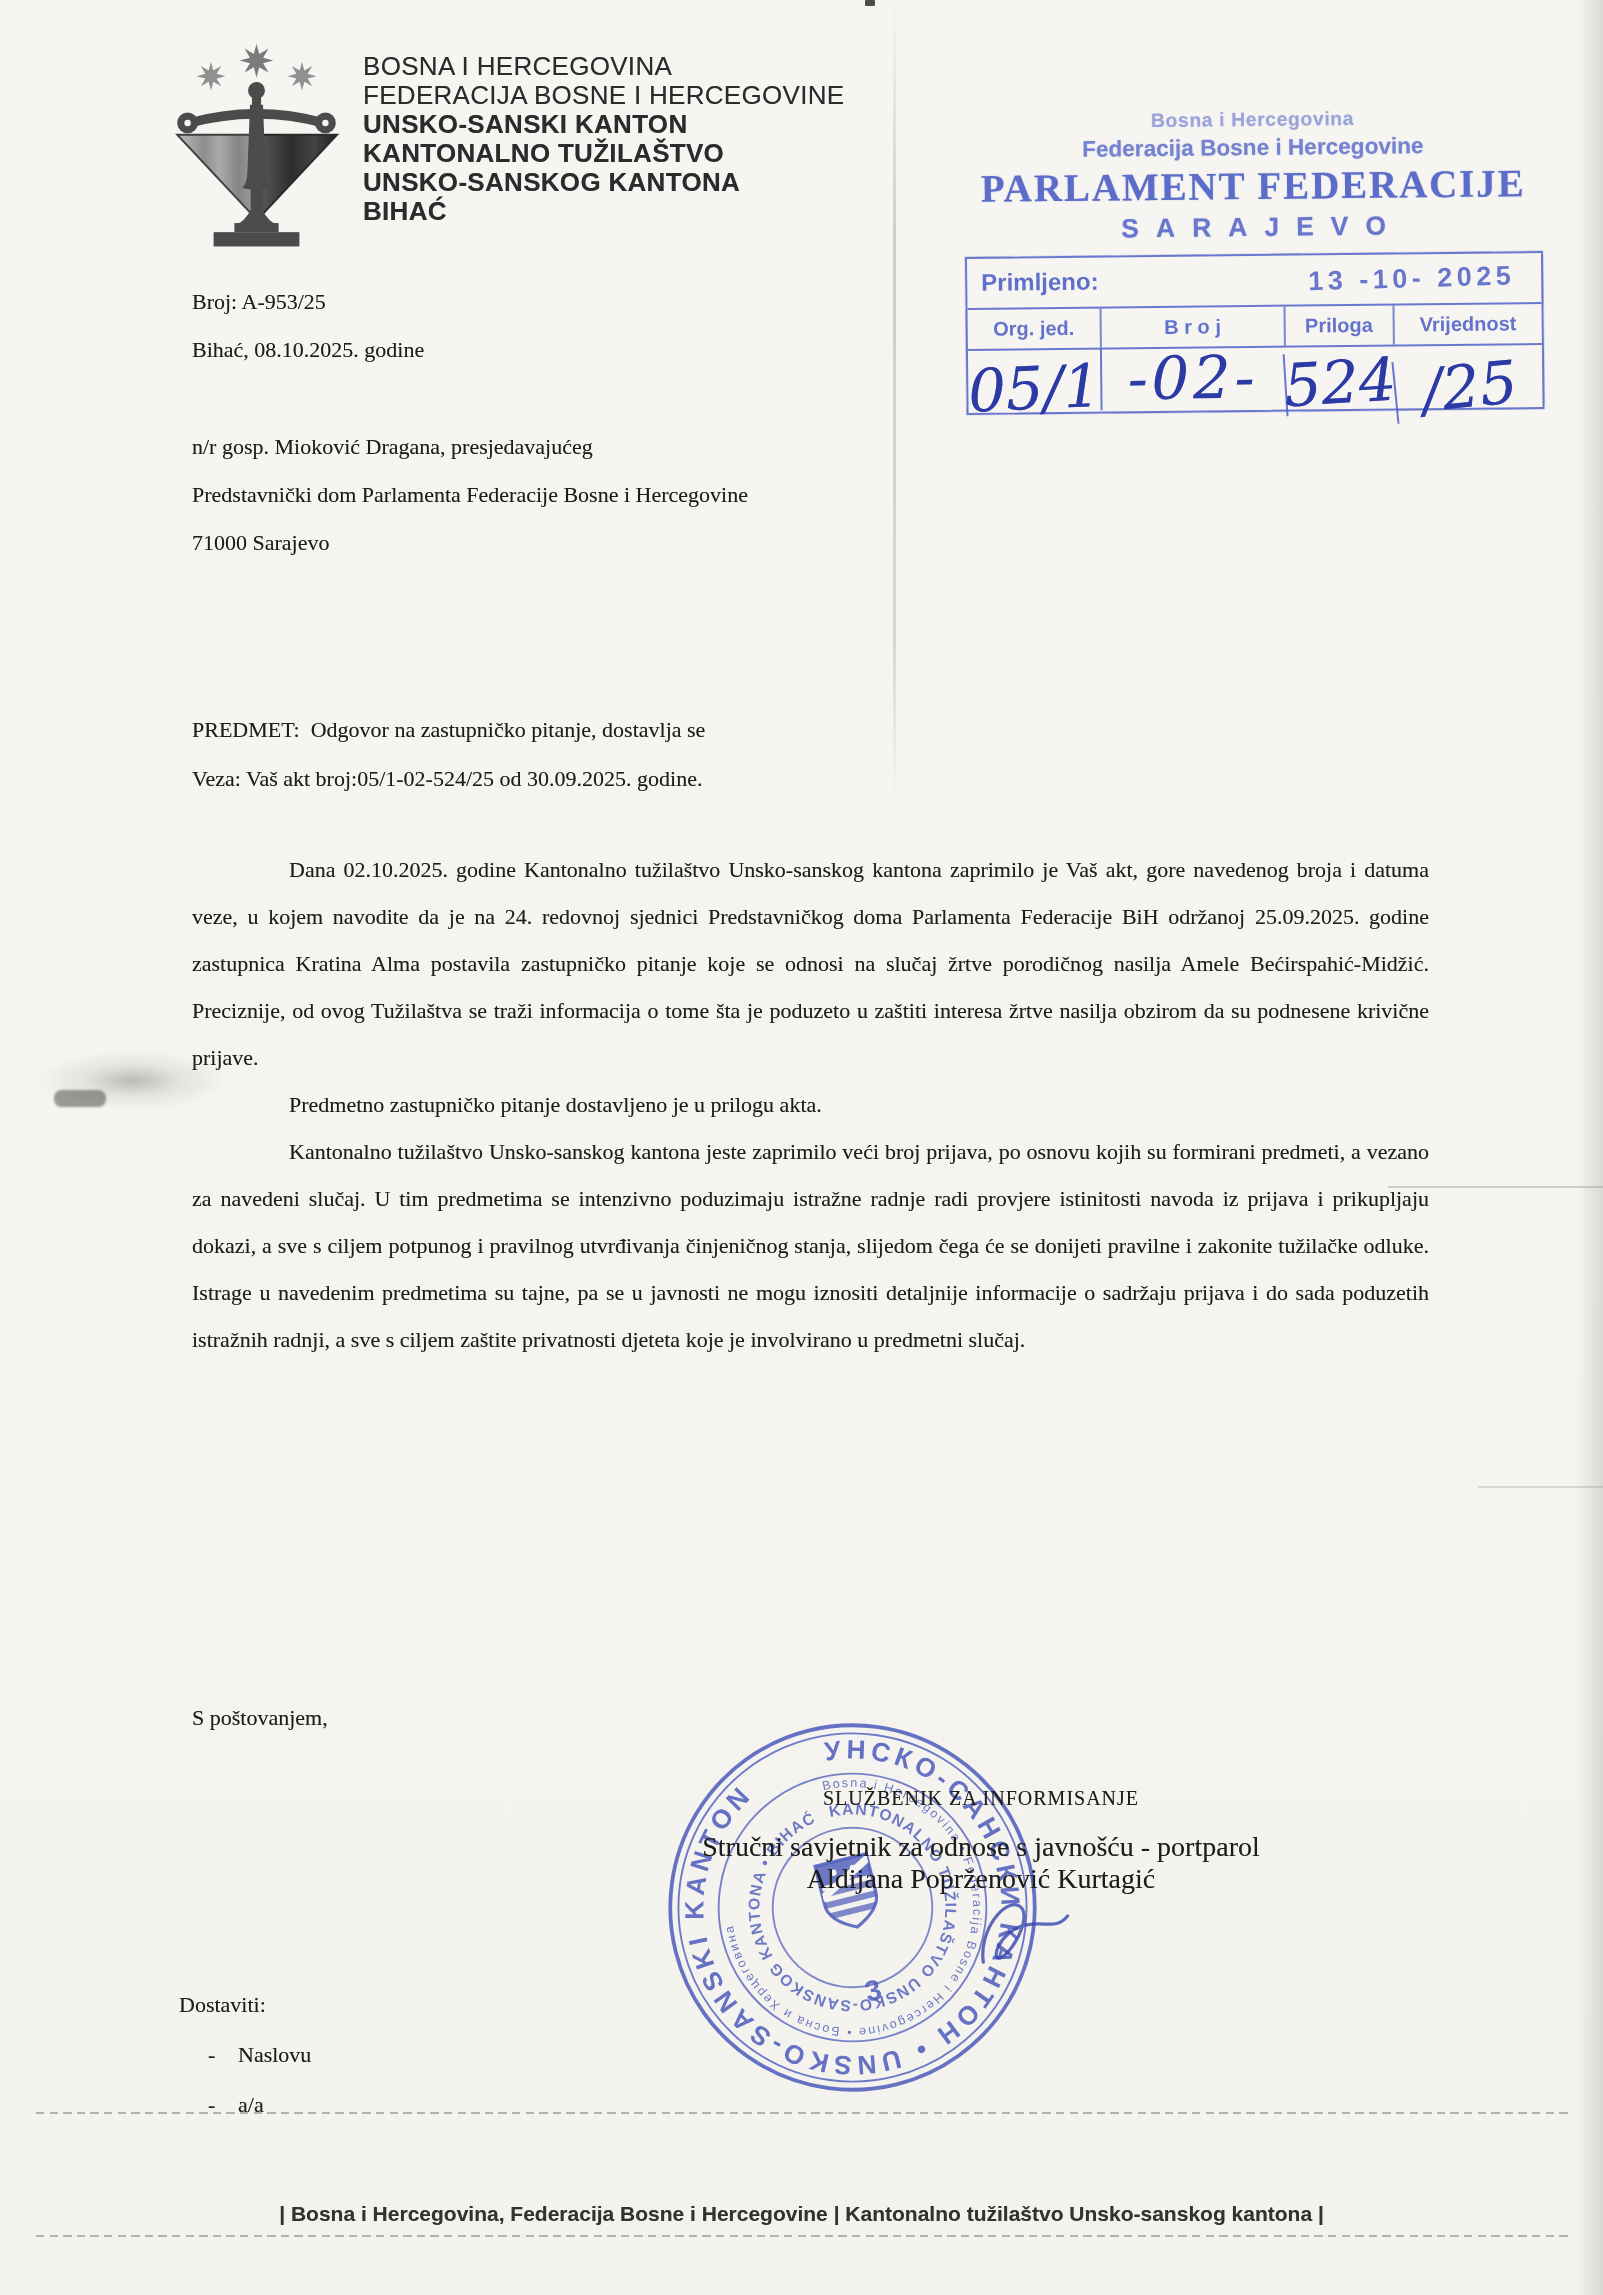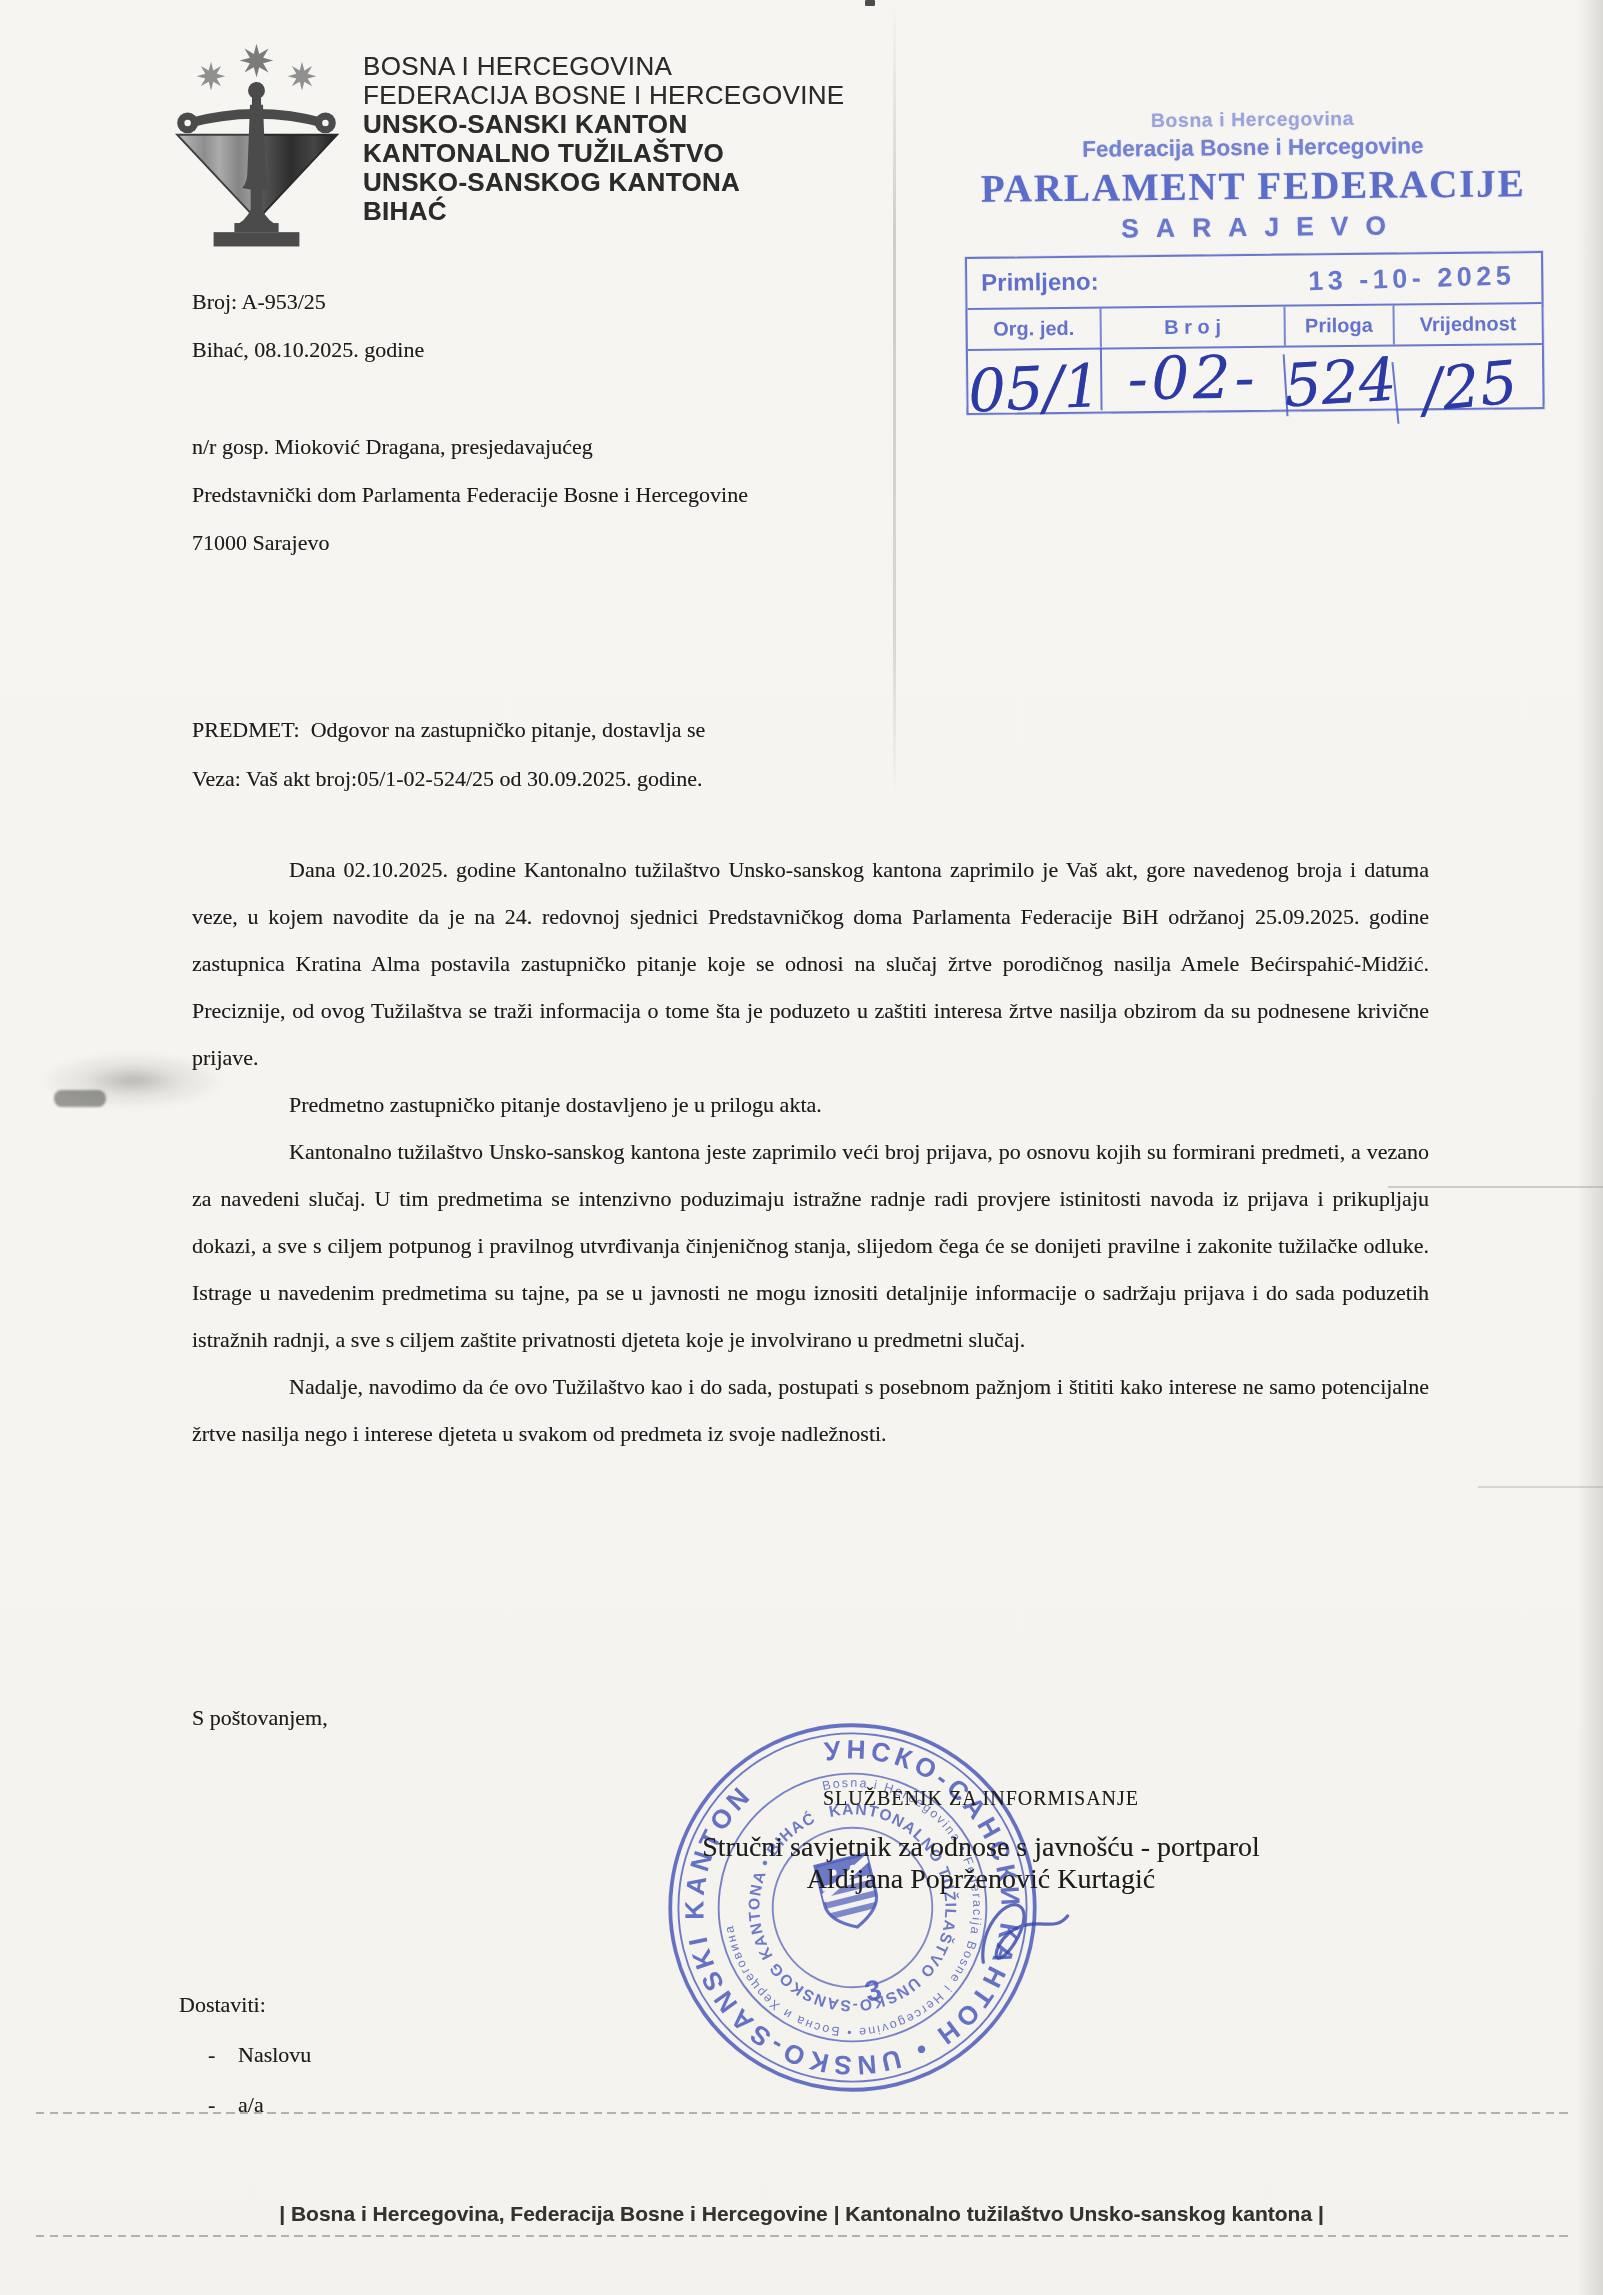--- a/index.html
+++ b/index.html
@@ -191,21 +191,20 @@
 
   <div class="abs subject txt43 scan">
     <div>PREDMET:&nbsp; Odgovor na zastupničko pitanje, dostavlja se</div>
     <div>Veza: Vaš akt broj:05/1-02-524/25 od 30.09.2025. godine.</div>
   </div>
 
   <div class="abs bodytext txt43 scan">
     <p>Dana 02.10.2025. godine Kantonalno tužilaštvo Unsko-sanskog kantona zaprimilo je Vaš akt, gore navedenog broja i datuma veze, u kojem navodite da je na 24. redovnoj sjednici Predstavničkog doma Parlamenta Federacije BiH održanoj 25.09.2025. godine zastupnica Kratina Alma postavila zastupničko pitanje koje se odnosi na slučaj žrtve porodičnog nasilja Amele Bećirspahić-Midžić. Preciznije, od ovog Tužilaštva se traži informacija o tome šta je poduzeto u zaštiti interesa žrtve nasilja obzirom da su podnesene krivične prijave.</p>
     <p>Predmetno zastupničko pitanje dostavljeno je u prilogu akta.</p>
     <p>Kantonalno tužilaštvo Unsko-sanskog kantona jeste zaprimilo veći broj prijava, po osnovu kojih su formirani predmeti, a vezano za navedeni slučaj. U tim predmetima se intenzivno poduzimaju istražne radnje radi provjere istinitosti navoda iz prijava i prikupljaju dokazi, a sve s ciljem potpunog i pravilnog utvrđivanja činjeničnog stanja, slijedom čega će se donijeti pravilne i zakonite tužilačke odluke. Istrage u navedenim predmetima su tajne, pa se u javnosti ne mogu iznositi detaljnije informacije o sadržaju prijava i do sada poduzetih istražnih radnji, a sve s ciljem zaštite privatnosti djeteta koje je involvirano u predmetni slučaj.</p>
-    <p>Nadalje, navodimo da će ovo Tužilaštvo kao i do sada, postupati s posebnom pažnjom i štititi kako interese ne samo potencijalne žrtve nasilja nego i interese djeteta u svakom od predmeta iz svoje nadležnosti.</p>
   </div>
 
   <div class="abs closing txt43 scan">S poštovanjem,</div>
 
   <svg class="abs seal" viewBox="0 0 600 600">
     <defs>
       <path id="arcOuter" d="M 300 63 A 237 237 0 1 1 299.9 63"></path>
       <path id="arcMid" d="M 300 108 A 192 192 0 1 1 299.9 108"></path>
       <path id="arcInner" d="M 300 152 A 148 148 0 1 1 299.9 152"></path>
       <clipPath id="shieldClip">

